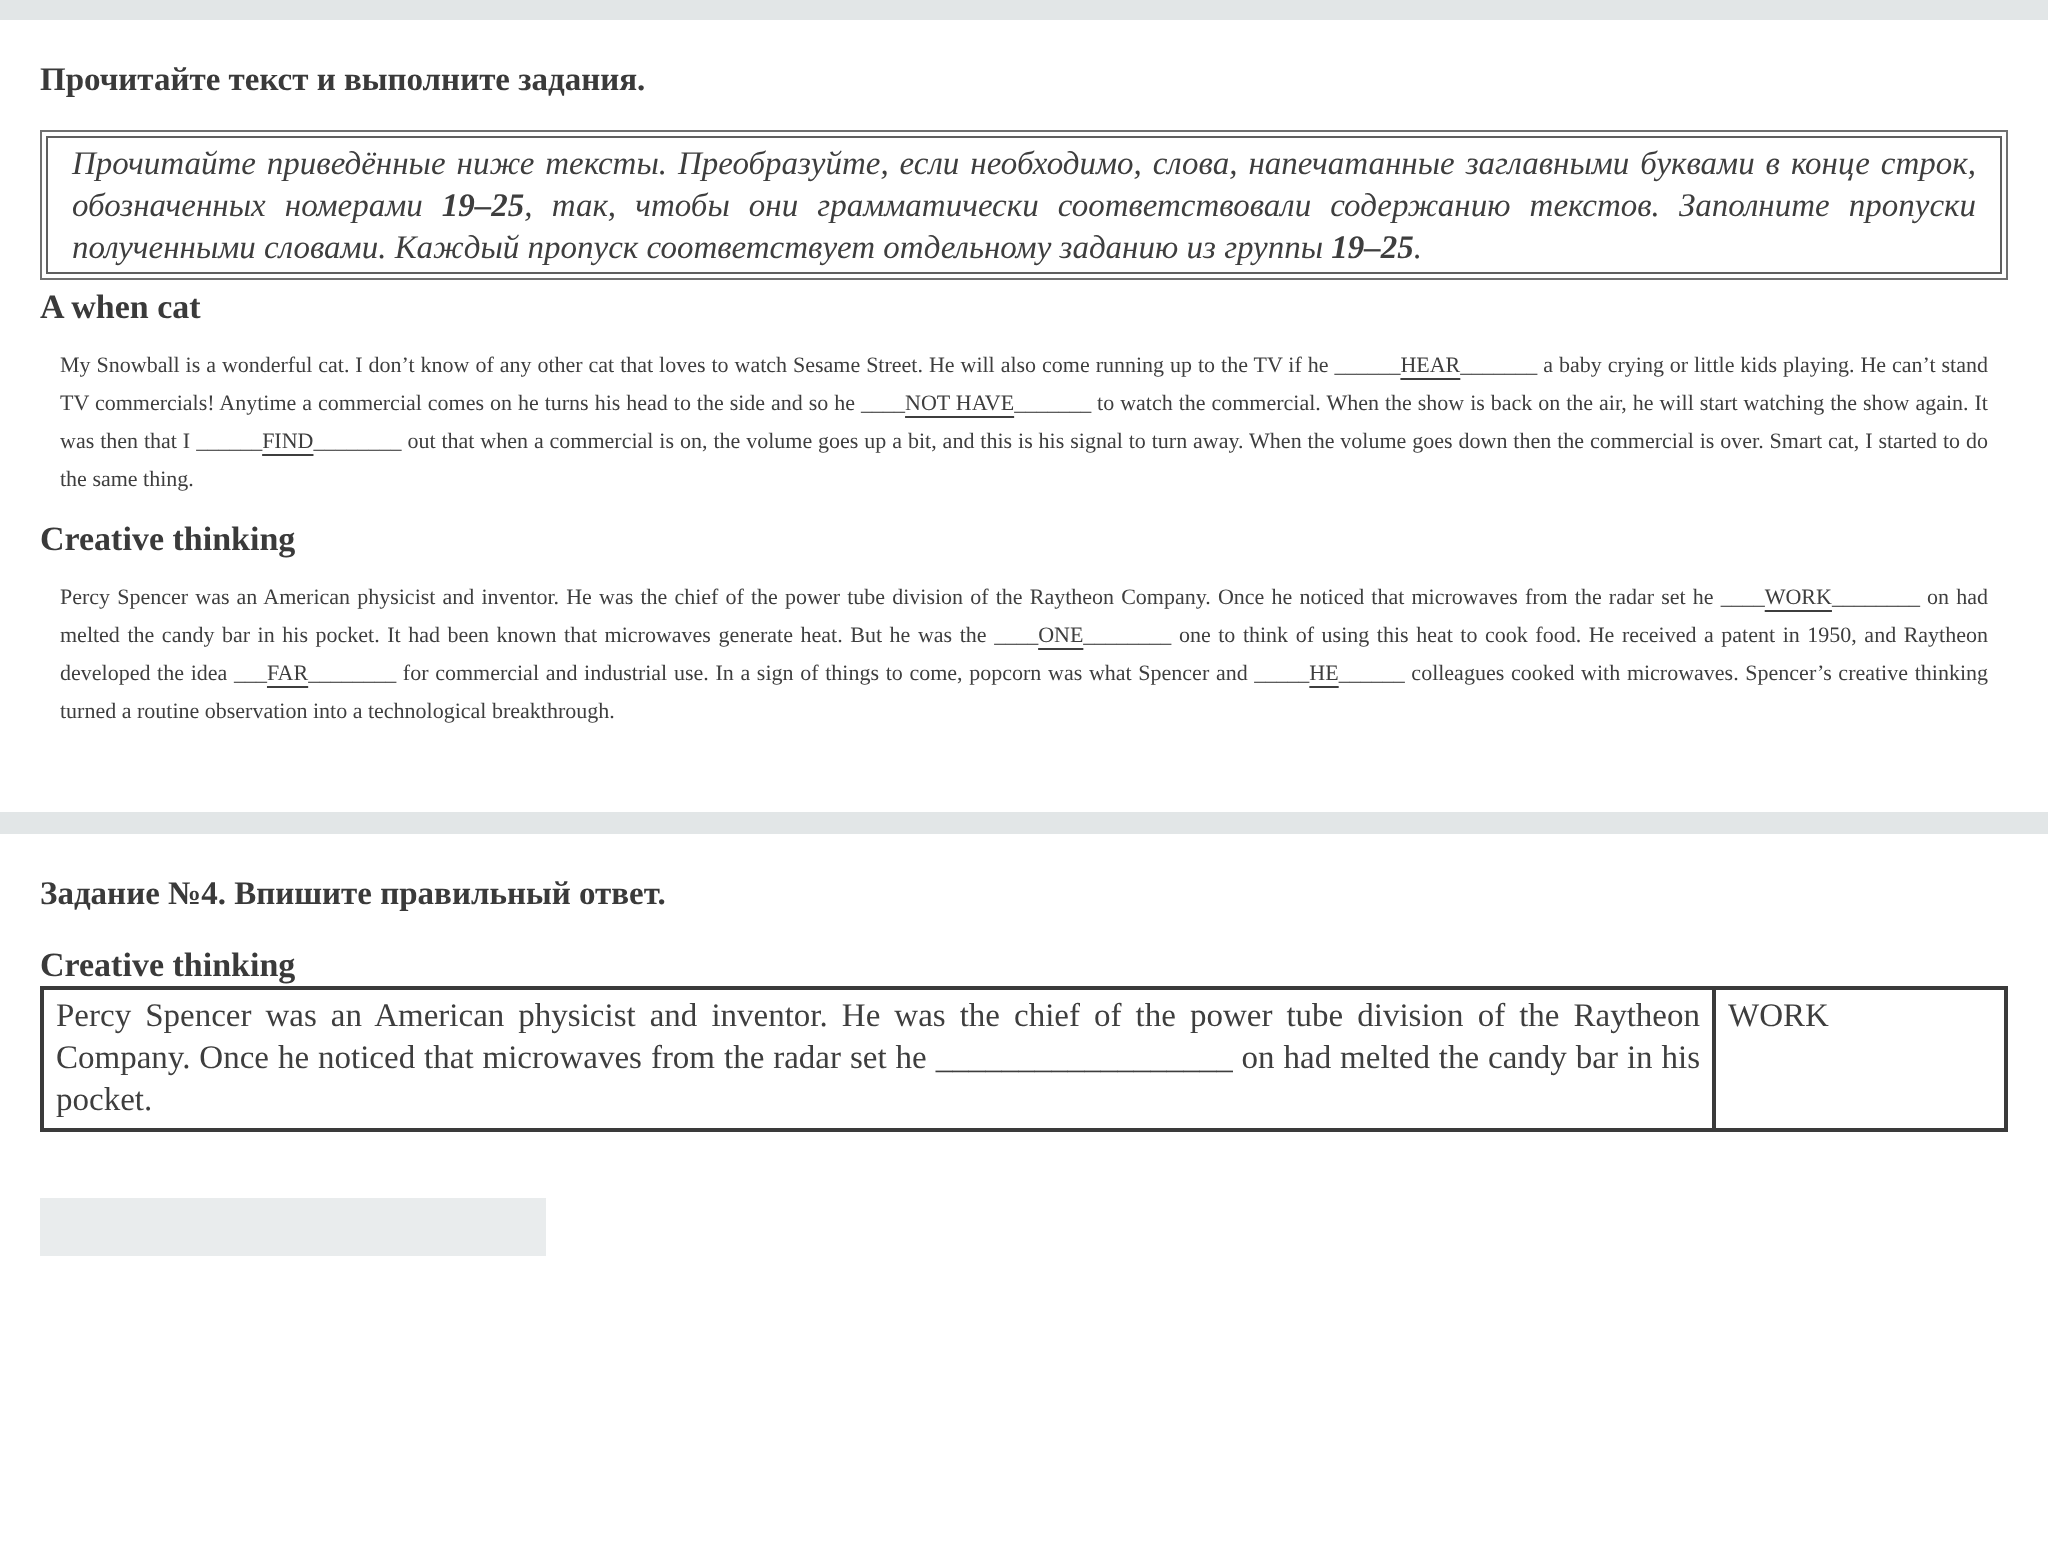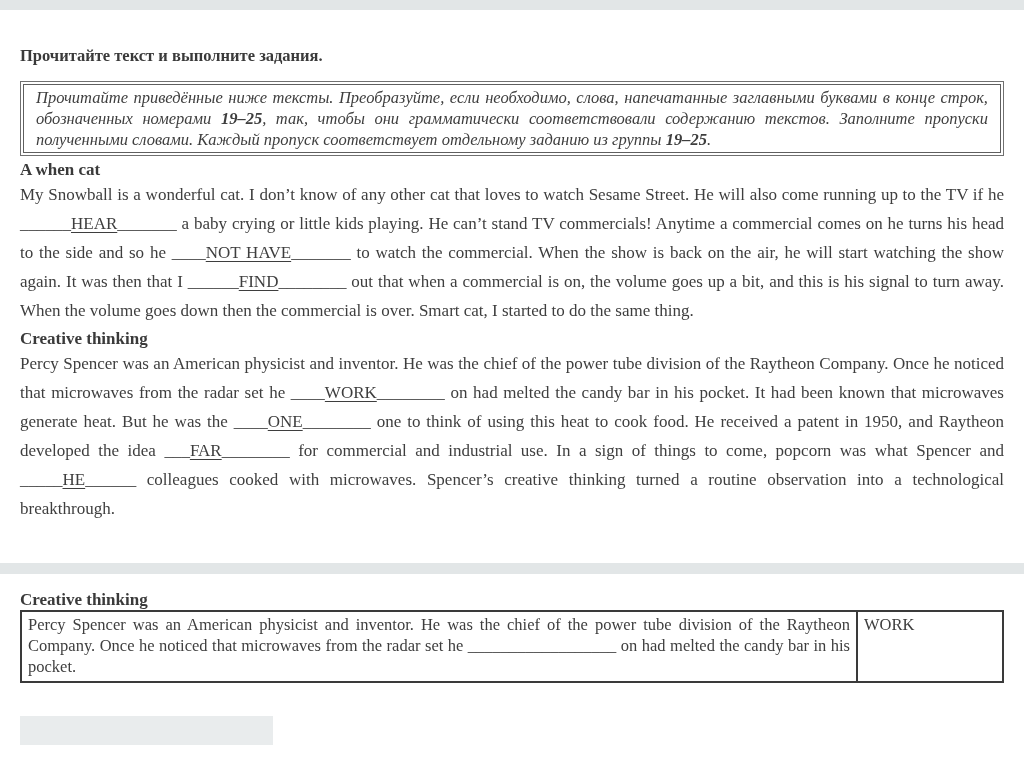--- a/index.html
+++ b/index.html
@@ -16,21 +16,21 @@
     background: #e2e6e7;
   }
   .strip.top { height: 10px; }
   .strip.divider { height: 11px; margin-top: 40px; }
   .content { padding: 0 20px; }
   .sec-title {
     font-size: 16.5px;
     font-weight: bold;
     line-height: 20px;
     color: #3a3a3a;
-    margin: 36px 0 0 0;
+    margin: 20px 0 0 0;
   }
   .instruction-box {
     margin-top: 15px;
     border: 1px solid #707070;
     padding: 2px;
   }
   .instruction-inner {
     border: 1px solid #5f5f5f;
     padding: 2px 12px;
     font-style: italic;
@@ -42,24 +42,24 @@
   .text-heading {
     font-size: 17px;
     font-weight: bold;
     line-height: 20px;
     color: #3a3a3a;
     margin: 4px 0 0 0;
   }
   .text-heading.second { margin-top: 4px; }
   .text-heading.task { margin-top: 16px; }
   .para {
-    font-size: 17px;
-    line-height: 29px;
+    font-size: 11px;
+    line-height: 19px;
     text-align: justify;
-    margin: 0;
+    margin: 10px;
   }
   .blank-word { text-decoration: underline; text-underline-offset: 3px; }
   .answer-table {
     width: 100%;
     border-collapse: collapse;
     margin-top: 0;
   }
   .answer-table td {
     border: 2px solid #3a3a3a;
     vertical-align: top;
@@ -97,20 +97,21 @@
   <div class="text-heading">A when cat</div>
   <p class="para"><span>My Snowball is a wonderful cat. I don’t know of any other cat that loves to watch Sesame Street. He will also come running up to the TV if he </span><span class="blank"><span>______</span><span class="blank-word">HEAR</span><span>_______</span></span><span> a baby crying or little kids playing. He can’t stand TV commercials! Anytime a commercial comes on he turns his head to the side and so he </span><span class="blank"><span>____</span><span class="blank-word">NOT HAVE</span><span>_______</span></span><span> to watch the commercial. When the show is back on the air, he will start watching the show again. It was then that I </span><span class="blank"><span>______</span><span class="blank-word">FIND</span><span>________</span></span><span> out that when a commercial is on, the volume goes up a bit, and this is his signal to turn away. When the volume goes down then the commercial is over. Smart cat, I started to do the same thing.</span></p>
 
   <div class="text-heading second">Creative thinking</div>
   <p class="para"><span>Percy Spencer was an American physicist and inventor. He was the chief of the power tube division of the Raytheon Company. Once he noticed that microwaves from the radar set he </span><span class="blank"><span>____</span><span class="blank-word">WORK</span><span>________</span></span><span> on had melted the candy bar in his pocket. It had been known that microwaves generate heat. But he was the </span><span class="blank"><span>____</span><span class="blank-word">ONE</span><span>________</span></span><span> one to think of using this heat to cook food. He received a patent in 1950, and Raytheon developed the idea </span><span class="blank"><span>___</span><span class="blank-word">FAR</span><span>________</span></span><span> for commercial and industrial use. In a sign of things to come, popcorn was what Spencer and </span><span class="blank"><span>_____</span><span class="blank-word">HE</span><span>______</span></span><span> colleagues cooked with microwaves. Spencer’s creative thinking turned a routine observation into a technological breakthrough.</span></p>
 </div>
 
 <div class="strip divider"></div>
 
 <div class="content">
+  <div class="sec-title">Задание №4. Впишите правильный ответ.</div>
   <div class="text-heading task">Creative thinking</div>
 
   <table class="answer-table">
     <tbody>
         <tr>
       <td class="cell-text"><span>Percy Spencer was an American physicist and inventor. He was the chief of the power tube division of the Raytheon Company. Once he noticed that microwaves from the radar set he </span><span>__________________</span><span> on had melted the candy bar in his pocket.</span></td>
       <td class="cell-word">WORK</td>
     </tr>
   </tbody>
     </table>

